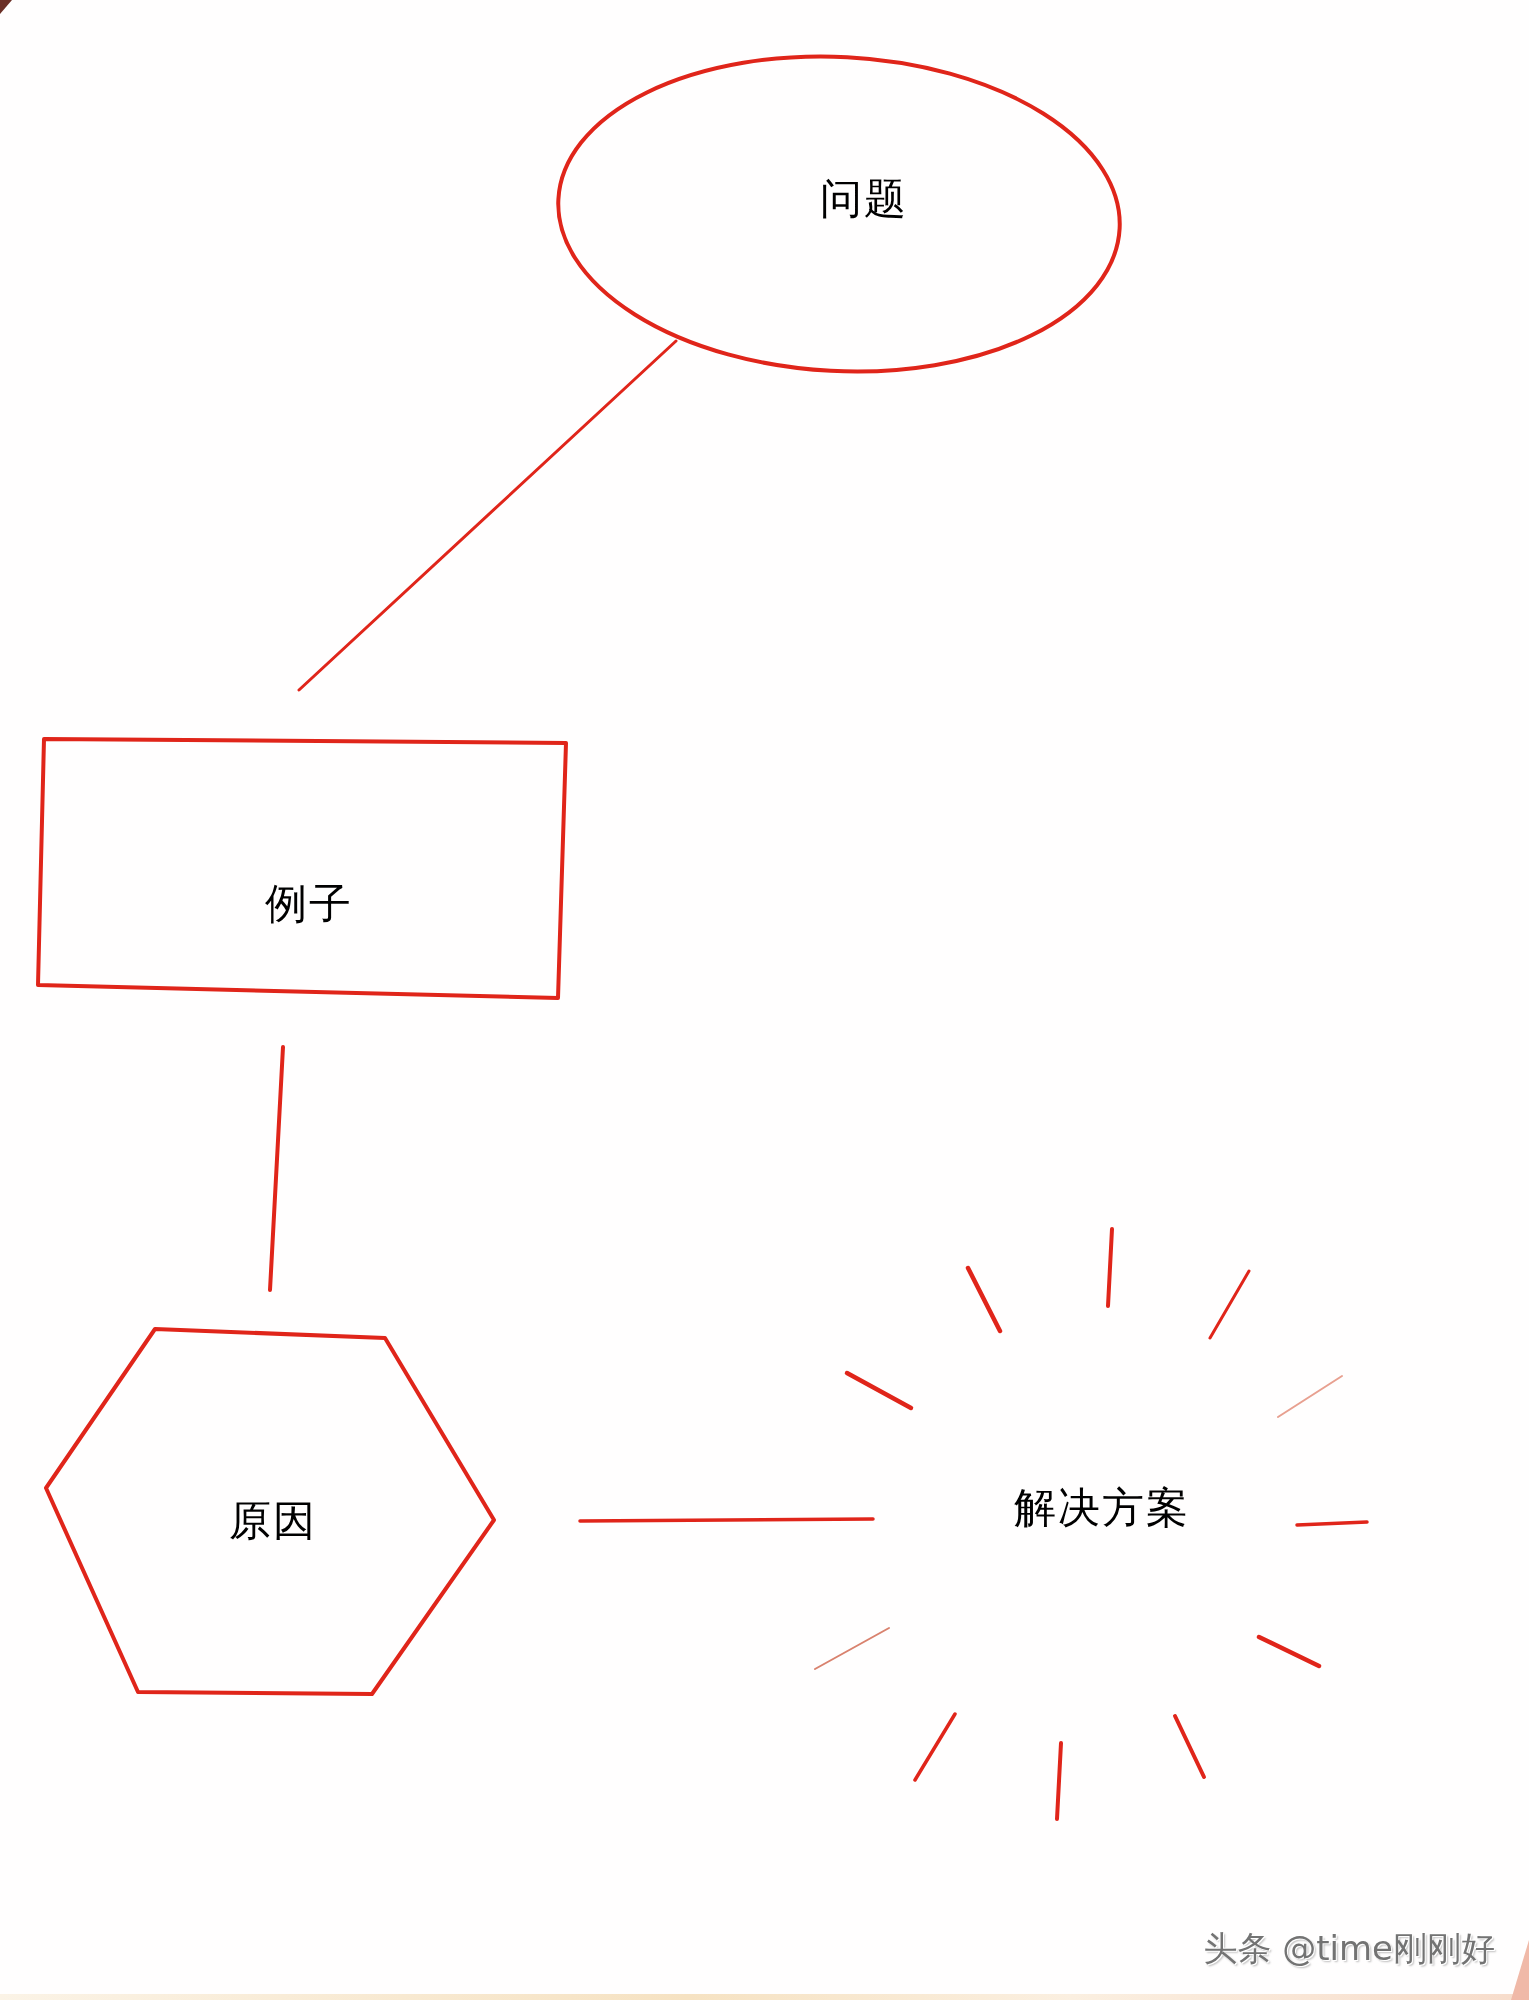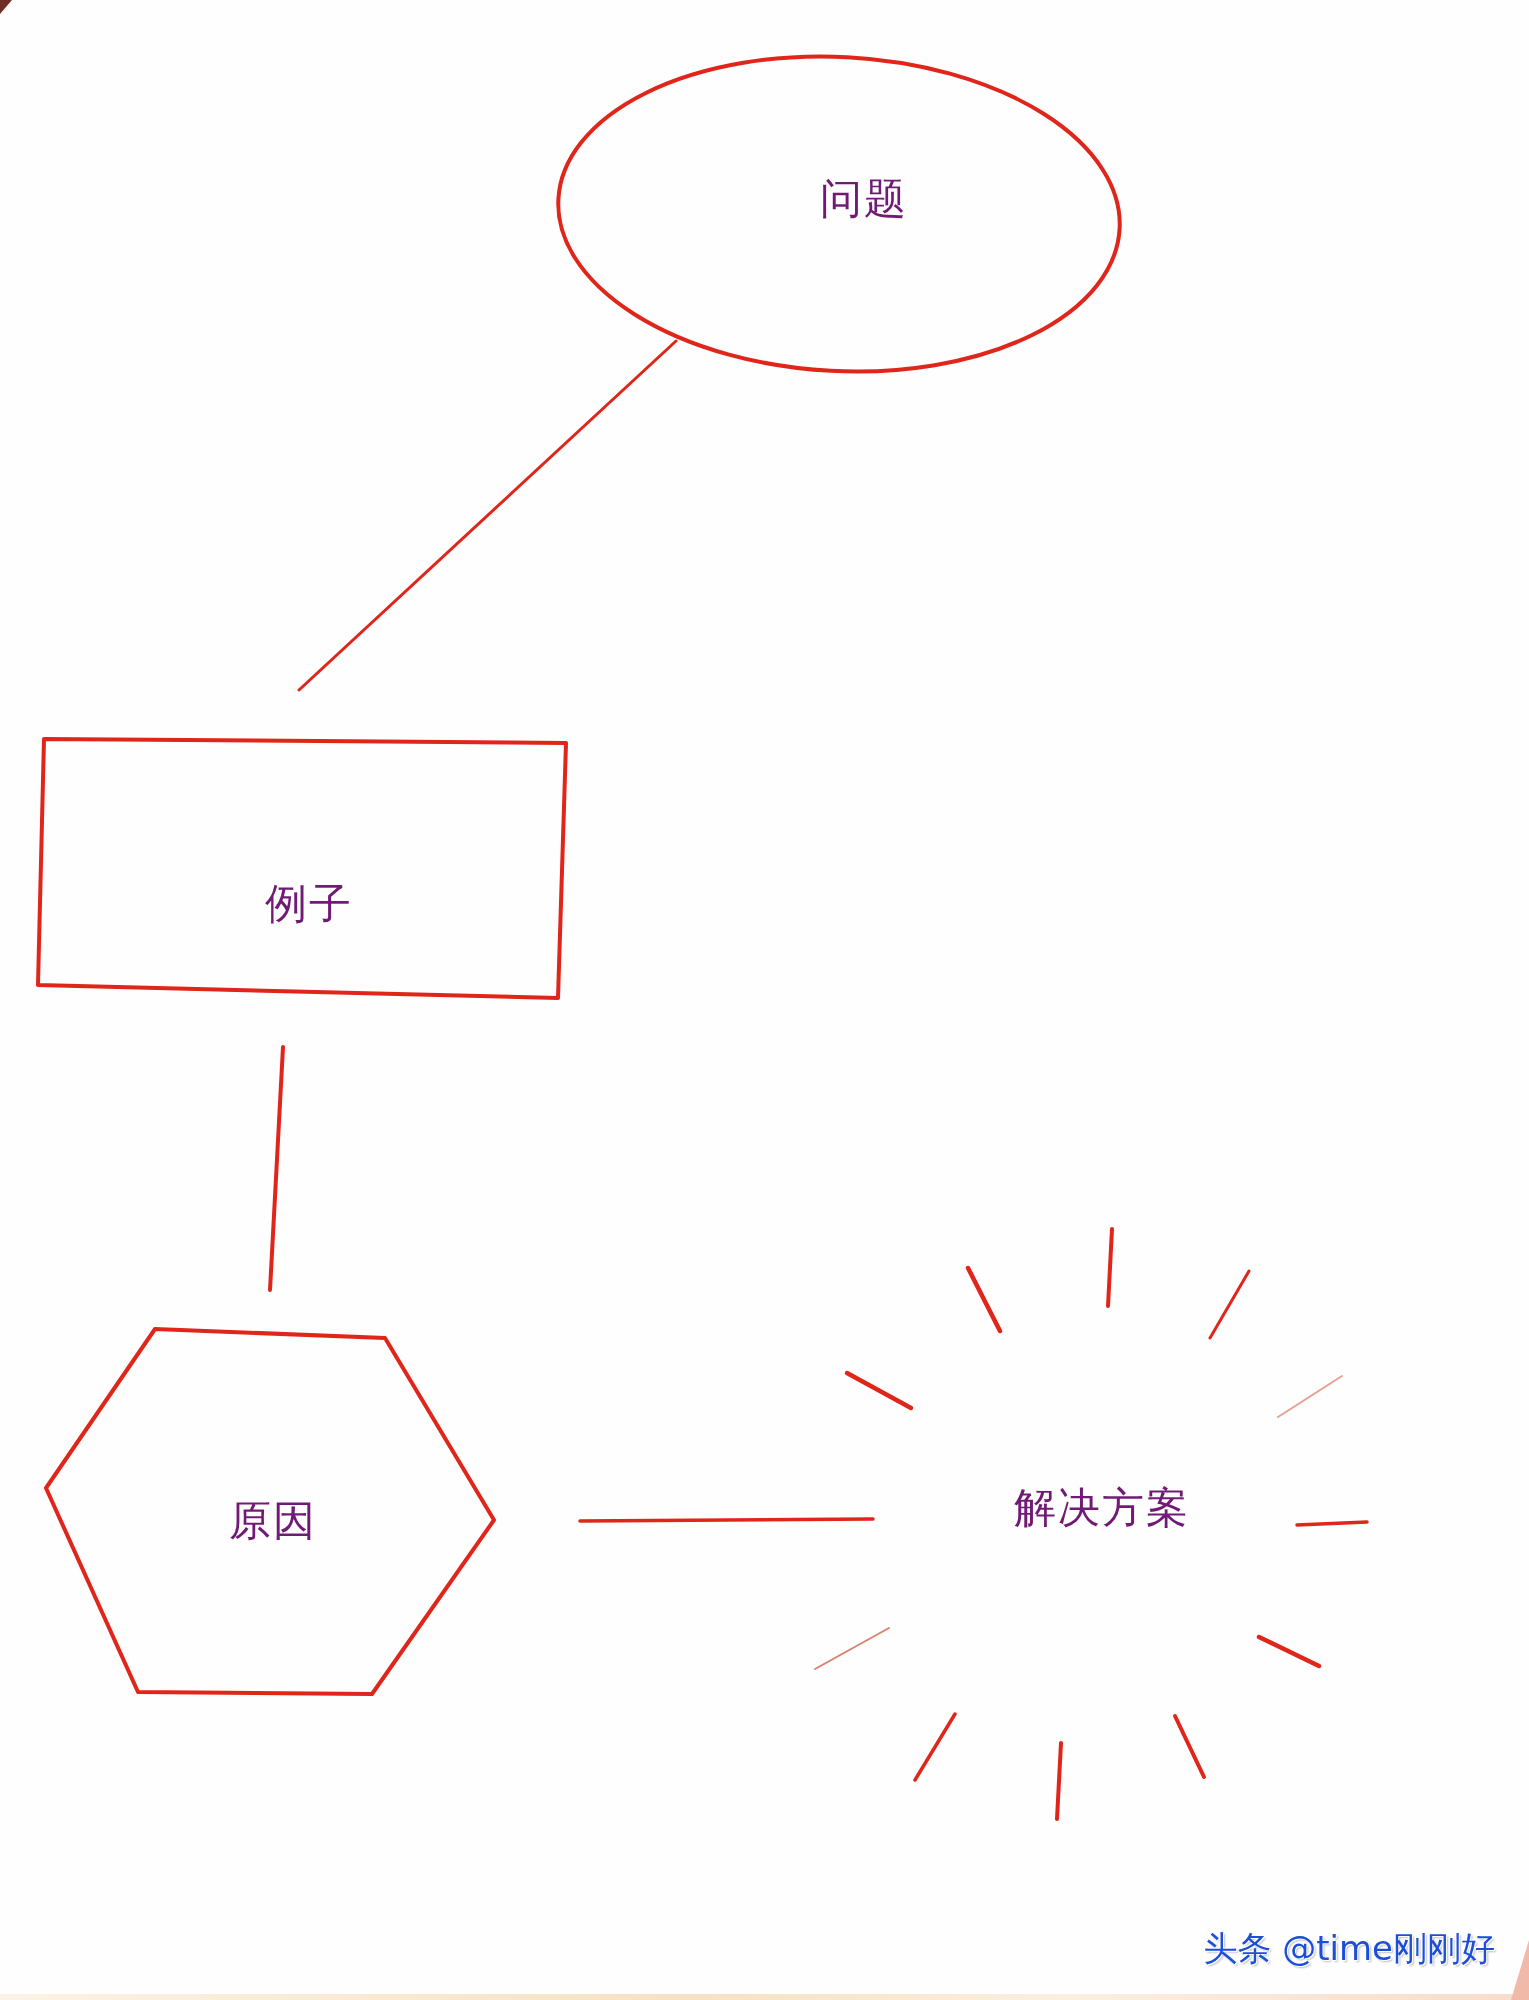--- a/index.html
+++ b/index.html
@@ -14,35 +14,35 @@
       overflow: hidden;
       background: #fffefe;
     }
     #canvas svg {
       position: absolute;
       left: 0;
       top: 0;
     }
     .node-label {
       position: absolute;
-      color: #701a75;
+      color: #000000;
       font-family: "DejaVu Serif", "Liberation Serif", serif;
       font-size: 42px;
       line-height: 1;
       white-space: nowrap;
       letter-spacing: 2px;
       transform: translate(-50%, -50%);
     }
     .watermark {
       position: absolute;
       right: 34px;
       top: 1926px;
       font-family: "DejaVu Sans", "Liberation Sans", sans-serif;
       font-size: 34px;
-      color: #1d4ed8;
+      color: #737373;
       text-shadow: 1px 1px 0 #ffffff, -1px -1px 0 #ffffff, 2px 2px 2px rgba(0,0,0,0.25);
       white-space: nowrap;
     }
     .corner-tl {
       position: absolute;
       left: 0;
       top: 0;
       width: 0;
       height: 0;
       border-top: 14px solid #6b2f26;

